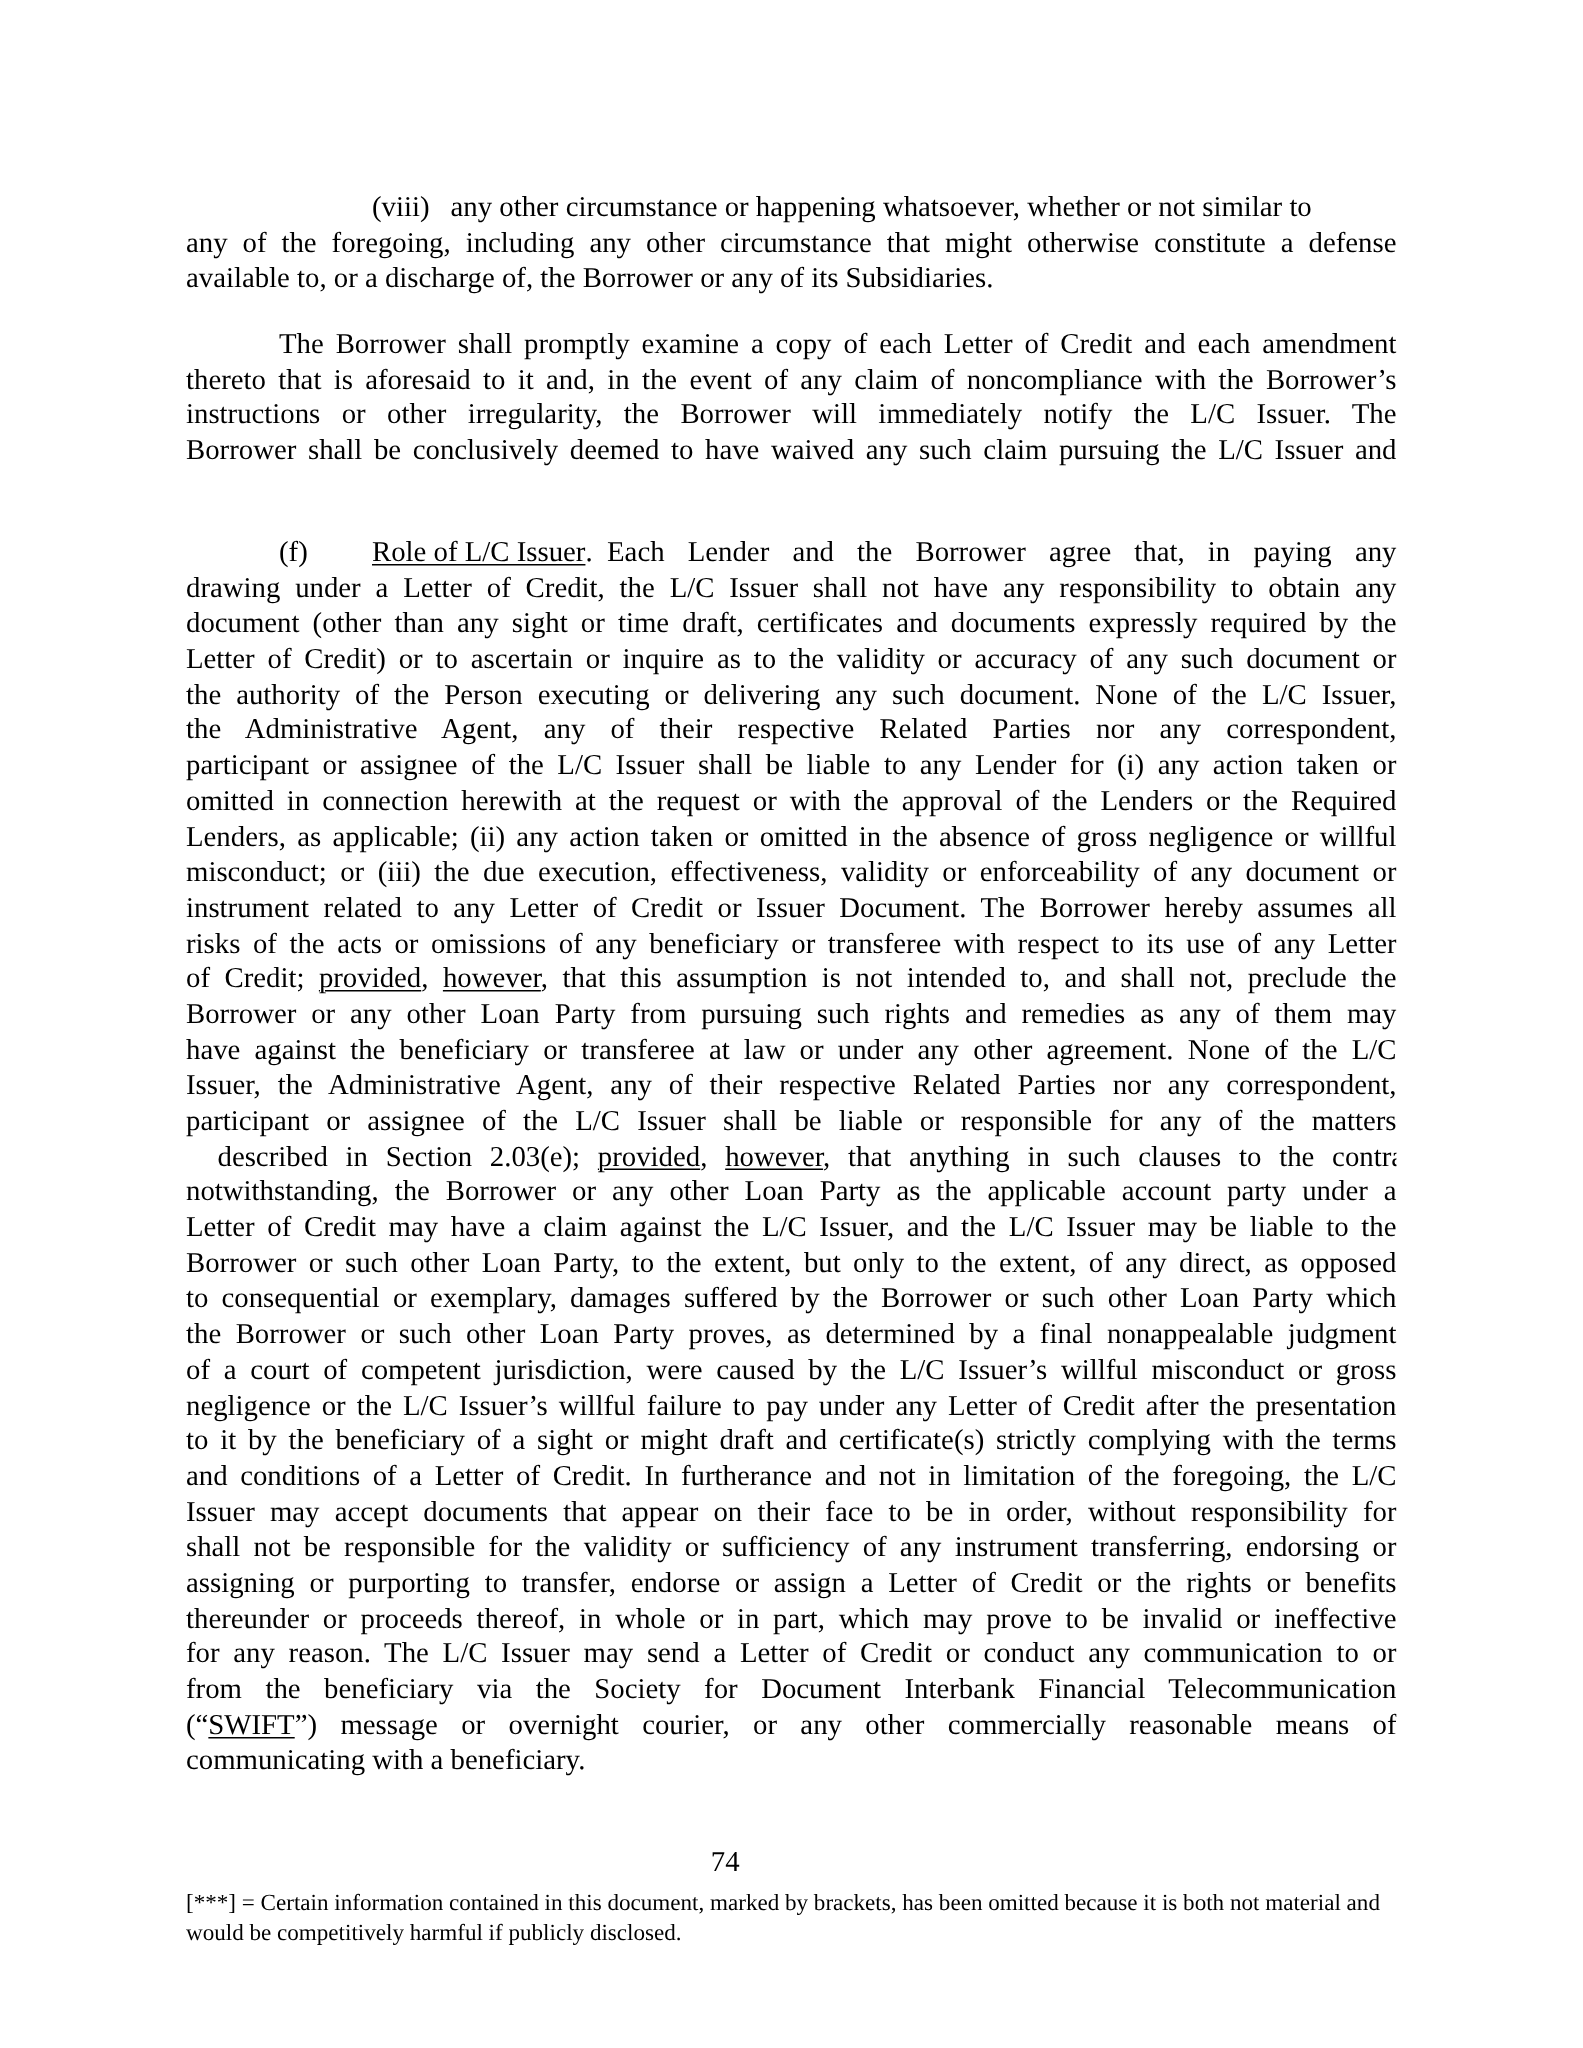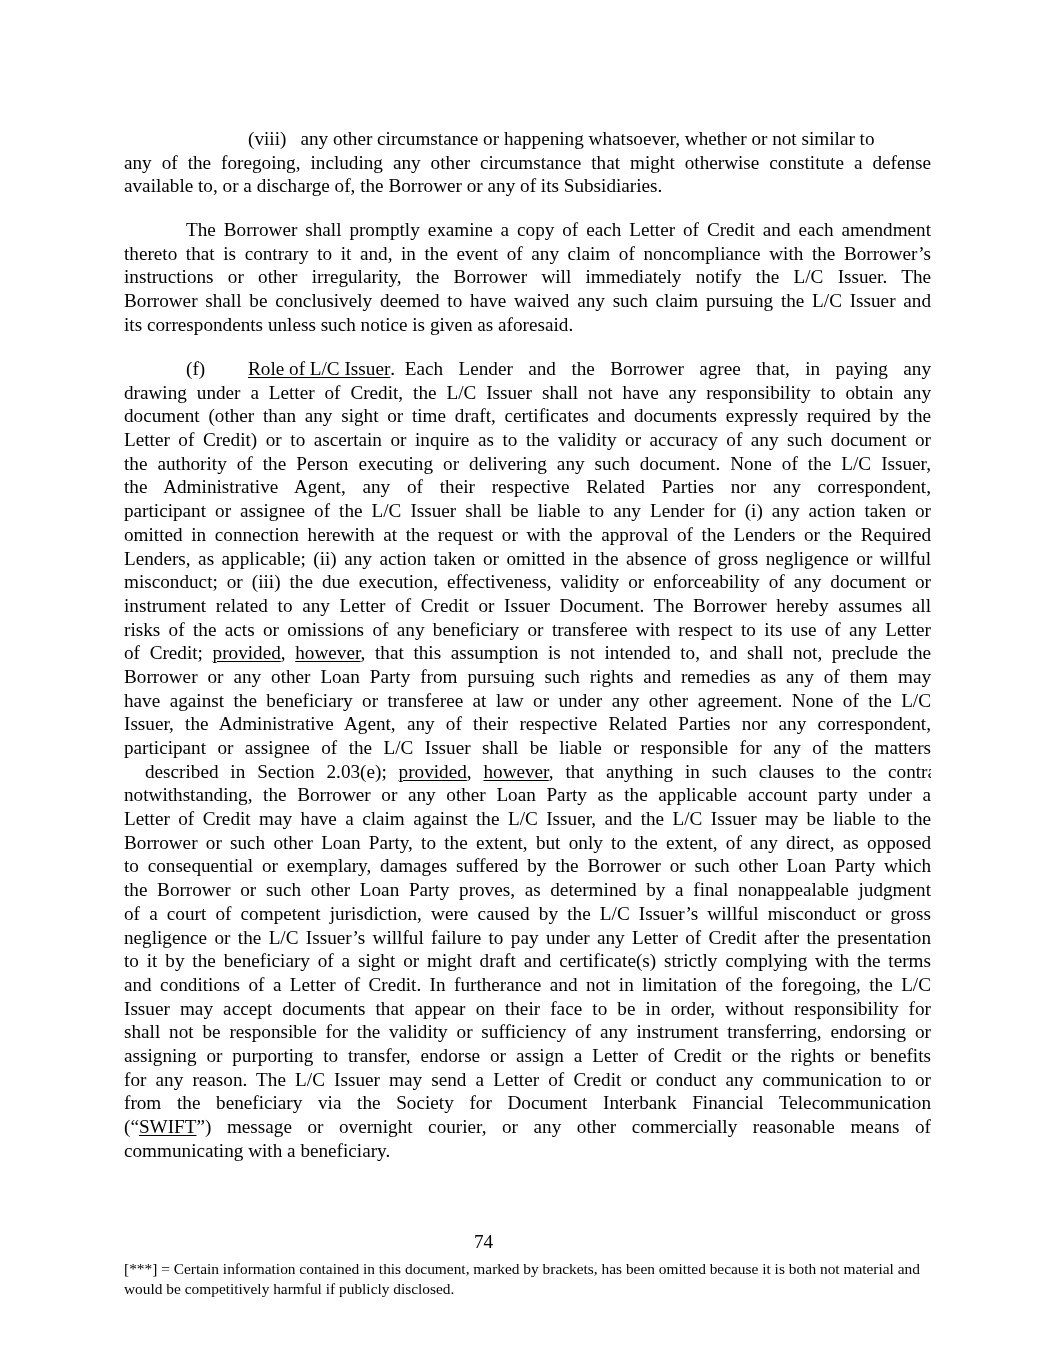--- a/index.html
+++ b/index.html
@@ -21,24 +21,23 @@
   <div class="para" style="top:127px;">
     <span class="line">
       <span style="display:inline-block;width:124px;"></span><span>(viii)</span><span style="display:inline-block;width:14px;"></span><span>any other circumstance or happening whatsoever, whether or not similar to</span>
     </span>
     <span class="line just">any of the foregoing, including any other circumstance that might otherwise constitute a defense</span>
     <span class="line">available to, or a discharge of, the Borrower or any of its Subsidiaries.</span>
   </div>
 
   <div class="para" style="top:218px;">
     <span class="line" style="padding-left:62px;width:745px;text-align:justify;text-align-last:justify;white-space:normal;overflow:hidden;">The Borrower shall promptly examine a copy of each Letter of Credit and each amendment</span>
-    <span class="line just">thereto that is contrary to it and, in the event of any claim of noncompliance with the Borrower’s</span>
+    <span class="line just">thereto that is aforesaid to it and, in the event of any claim of noncompliance with the Borrower’s</span>
     <span class="line just">instructions or other irregularity, the Borrower will immediately notify the L/C Issuer.  The</span>
     <span class="line just">Borrower shall be conclusively deemed to have waived any such claim pursuing the L/C Issuer and</span>
-    <span class="line">its correspondents unless such notice is given as aforesaid.</span>
   </div>
 
   <div class="para" style="top:357px;">
     <span class="line" style="display:flex;">
       <span style="display:inline-block;width:62px;flex:none;"></span>
       <span style="width:62px;flex:none;">(f)</span>
       <span class="u" style="flex:none;">Role of L/C Issuer</span>
         <span style="flex:none;">.&nbsp;&nbsp;</span>
       <span style="flex:1;text-align:justify;text-align-last:justify;white-space:normal;overflow:hidden;height:23.7px;">Each Lender and the Borrower agree that, in paying any</span>
     </span>
@@ -64,20 +63,21 @@
     <span class="line just">Borrower or such other Loan Party, to the extent, but only to the extent, of any direct, as opposed</span>
     <span class="line just">to consequential or exemplary, damages suffered by the Borrower or such other Loan Party which</span>
     <span class="line just">the Borrower or such other Loan Party proves, as determined by a final nonappealable judgment</span>
     <span class="line just">of a court of competent jurisdiction, were caused by the L/C Issuer’s willful misconduct or gross</span>
     <span class="line just">negligence or the L/C Issuer’s willful failure to pay under any Letter of Credit after the presentation</span>
     <span class="line just">to it by the beneficiary of a sight or might draft and certificate(s) strictly complying with the terms</span>
     <span class="line just">and conditions of a Letter of Credit.  In furtherance and not in limitation of the foregoing, the L/C</span>
     <span class="line just">Issuer may accept documents that appear on their face to be in order, without responsibility for</span>
     <span class="line just">shall not be responsible for the validity or sufficiency of any instrument transferring, endorsing or</span>
     <span class="line just">assigning or purporting to transfer, endorse or assign a Letter of Credit or the rights or benefits</span>
+    <span class="line just">thereunder or proceeds thereof, in whole or in part, which may prove to be invalid or ineffective</span>
     <span class="line just">for any reason.  The L/C Issuer may send a Letter of Credit or conduct any communication to or</span>
     <span class="line just">from the beneficiary via the Society for Document Interbank Financial Telecommunication</span>
     <span class="line just" style="white-space: nowrap; text-align: left; text-align-last: left; word-spacing: 10.7585px;"><span>(“</span><span class="u">SWIFT</span><span>”) message or overnight courier, or any other commercially reasonable means of</span></span>
     <span class="line">communicating with a beneficiary.</span>
   </div>
 
   <div class="page-number">74</div>
   <div class="footnote">[***] = Certain information contained in this document, marked by brackets, has been omitted because it is both not material and would be competitively harmful if publicly disclosed.</div>
 </div>
 

